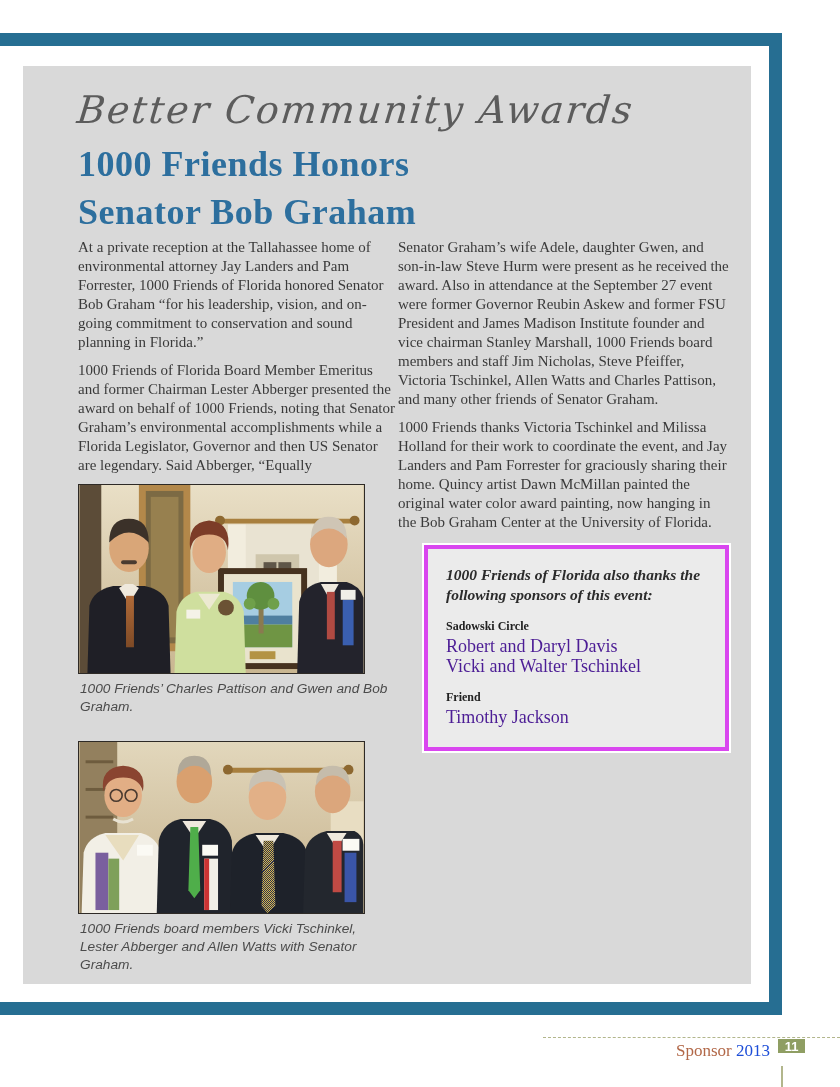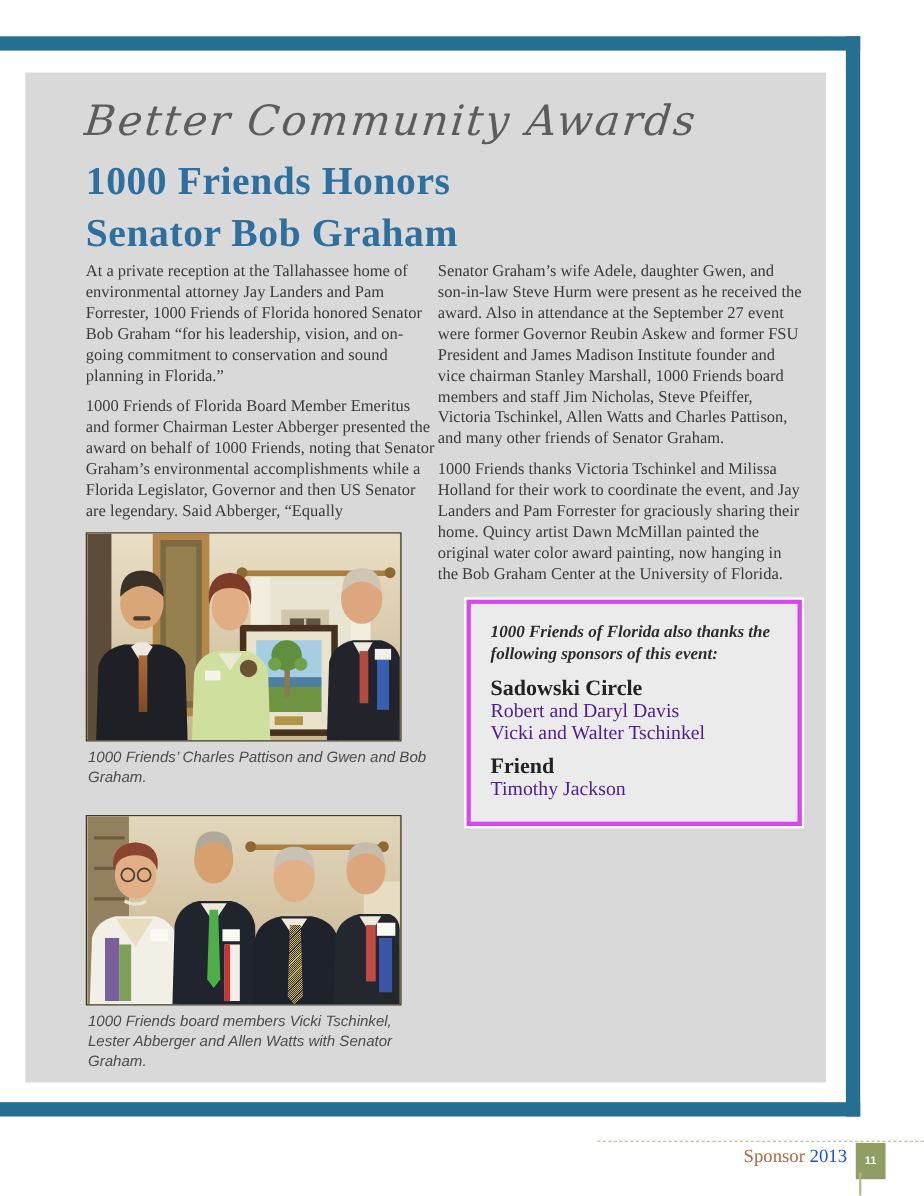--- a/index.html
+++ b/index.html
@@ -46,35 +46,35 @@
     background:#ebebeb;
     border:4px solid #d946ef;
     outline:2px solid #ffffff;
     padding:16px 16px 20px 18px;
   }
   .sponsor-heading {
     font-weight:bold; font-style:italic; font-size:15.5px;
     line-height:20px; color:#2b2b2b; margin-bottom:10px;
   }
   .sponsor-section { margin-top:11px; }
-  .sponsor-tier { font-weight:bold; font-size:20px; color:#222; line-height:20px; }
+  .sponsor-tier { font-weight:bold; font-size:12px; color:#222; line-height:20px; }
   .sponsor-name { font-size:18px; line-height:20px; color:#4c1d95; }
 
   
   .footer-rule { position:absolute; left:543px; top:1037px; width:297px; border-top:1px dashed #b2b68c; }
   .footer-issue {
     position:absolute; left:600px; top:1041px; width:170px; text-align:right;
     font-size:17px;
   }
   .footer-season { color:#b26848; }
   .footer-year   { color:#1d4ed8; }
   .page-num-box {
-    position:absolute; left:778px; top:1039px; width:27px; height:33px;
+    position:absolute; left:778px; top:1039px; width:27px; height:14px;
     background:#8f9e63; color:#ffffff;
-    font-family:"Liberation Sans", sans-serif; font-weight:bold; font-size:10px;
+    font-family:"Liberation Sans", sans-serif; font-weight:bold; font-size:13px;
     display:flex; align-items:center; justify-content:center;
   }
   .footer-vline { position:absolute; left:781px; top:1066px; width:2px; height:21px; background:#b2b68c; }
 </style>
 </head>
 <body>
 
 <div class="frame-top"></div>
 <div class="frame-right"></div>
 <div class="frame-bottom"></div>

